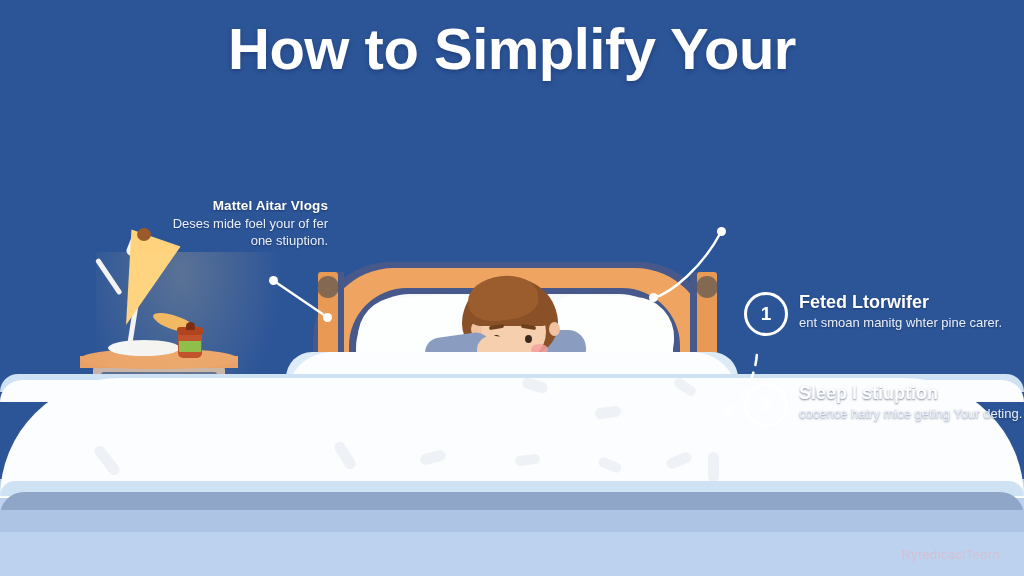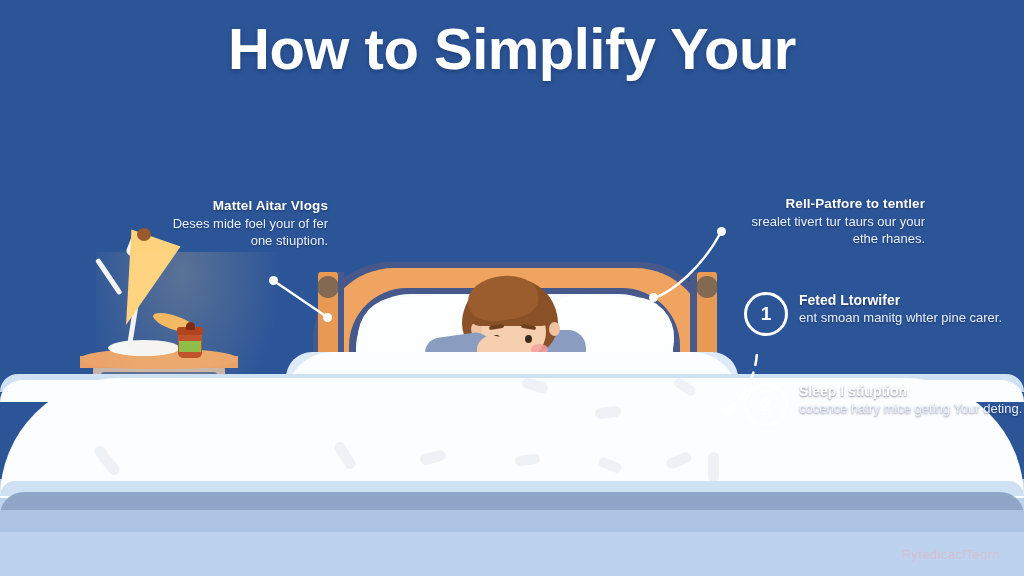--- a/index.html
+++ b/index.html
@@ -150,21 +150,21 @@
     text-shadow:0 1px 2px rgba(8,22,56,.5);}
   .ann p{margin:0;font-size:13px;line-height:1.28;color:#eaf0fb;
     text-shadow:0 1px 2px rgba(8,22,56,.5);}
   .ann-left{left:163px;top:198px;width:165px;}
   .ann-right-top{left:735px;top:196px;width:190px;}
 
   .num-item{position:absolute;display:flex;align-items:flex-start;gap:11px;}
   .num-circle{flex:0 0 auto;width:38px;height:38px;border-radius:50%;
     border:3px solid #ffffff;display:flex;align-items:center;justify-content:center;
     color:#ffffff;font-size:19px;font-weight:700;}
-  .num-text h4{margin:0 0 2px 0;font-size:14px;font-weight:700;color:#fff;
+  .num-text h4{margin:0 0 2px 0;font-size:18px;font-weight:700;color:#fff;
     text-shadow:0 1px 2px rgba(8,22,56,.5);}
   .num-text p{margin:0;font-size:13px;line-height:1.26;color:#eaf0fb;
     text-shadow:0 1px 2px rgba(8,22,56,.5);}
   .item1{left:744px;top:292px;}
   .item2{left:744px;top:383px;}
 
   .dot{position:absolute;width:9px;height:9px;border-radius:50%;background:#ffffff;}
   .watermark{position:absolute;right:24px;bottom:14px;color:#fca5a5;opacity:.42;
     font-size:13px;letter-spacing:.4px;}
 </style>
@@ -279,24 +279,20 @@
   <div class="dot" style="left:323px;top:313px;"></div>
   <div class="dot" style="left:649px;top:293px;"></div>
   <div class="dot" style="left:717px;top:227px;"></div>
   <div class="dot" style="left:724px;top:406px;"></div>
 
   <div class="ann ann-left">
     <h4>Mattel Aitar Vlogs</h4>
     <p>Deses mide foel your of fer one stiuption.</p>
   </div>
 
-  <div class="ann ann-right-top">
-    <h4>Rell-Patfore to tentler</h4>
-    <p>srealet tivert tur taurs our your ethe rhanes.</p>
-  </div>
 
   <div class="num-item item1">
     <div class="num-circle">1</div>
     <div class="num-text">
       <h4>Feted Ltorwifer</h4>
       <p>ent smoan manitg whter pine carer.</p>
     </div>
   </div>
 
   <div class="num-item item2">

